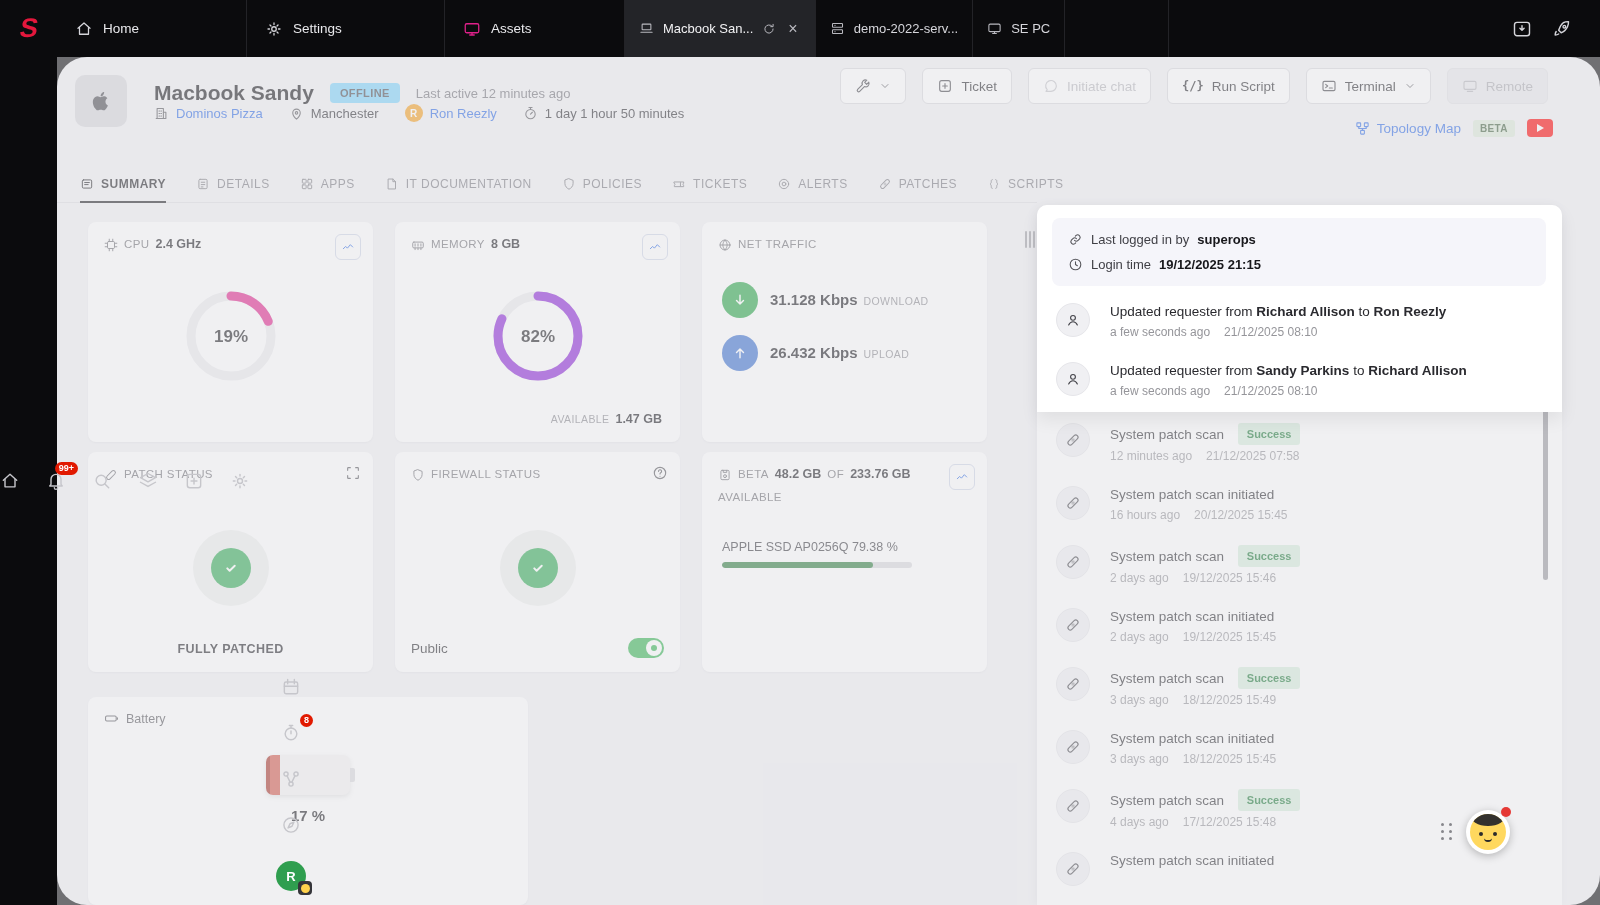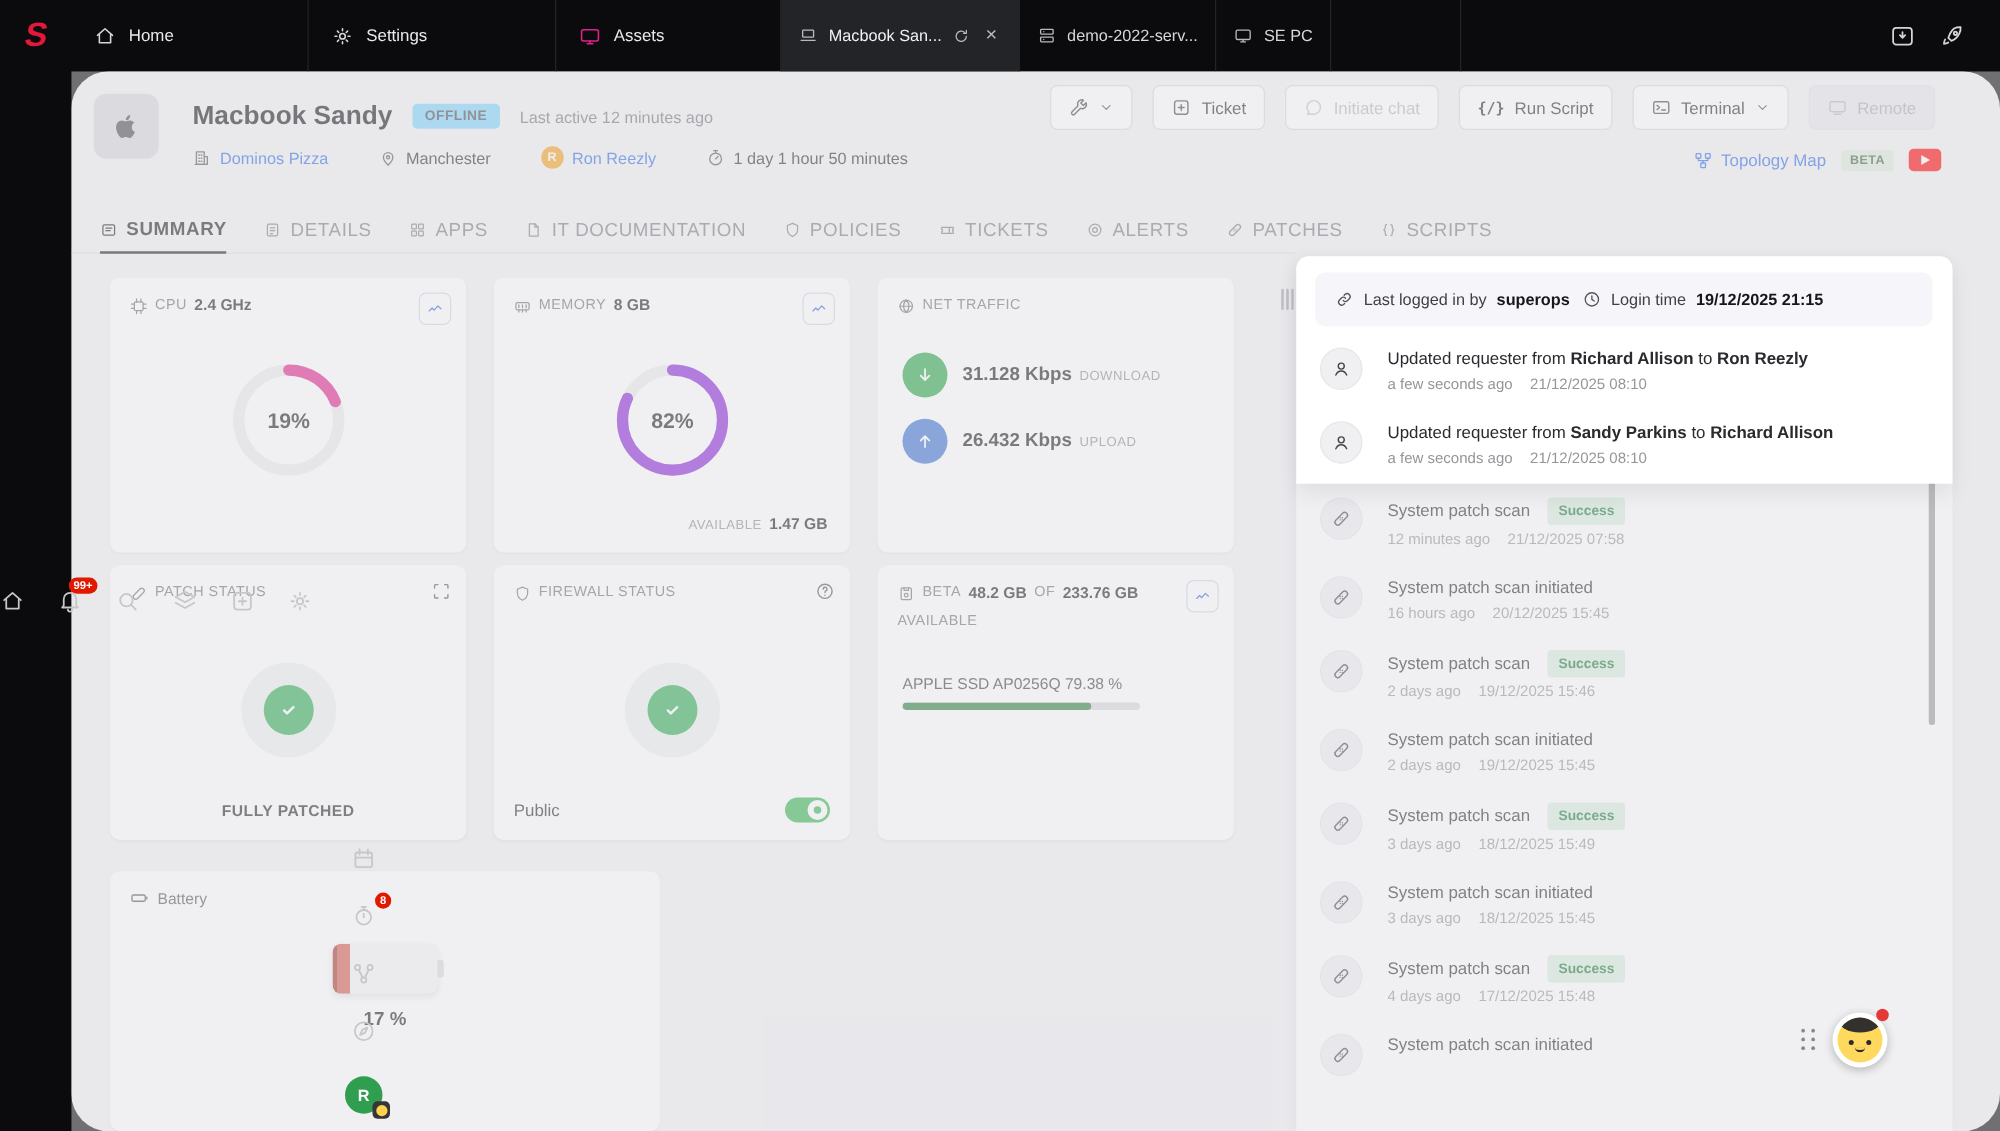--- a/index.html
+++ b/index.html
@@ -37,42 +37,42 @@
   .sb-avatar .emoji-badge i { width:9px; height:9px; border-radius:50%; background:#ffd24d; display:block; }
 
   
   .content { position:absolute; left:57px; top:57px; right:0; bottom:0; background:#f1f1f4;border-radius:30px; }
 
   .device-avatar { position:absolute; left:18px; top:18px; width:52px; height:52px; border-radius:10px; background:#d7d7db; display:flex; align-items:center; justify-content:center; }
   .title-row { position:absolute; left:97px; top:20px; display:flex; align-items:center; gap:16px; height:32px; }
   .page-title { font-size:21px; font-weight:700; color:#17171b; }
   .status-badge { background:#7dd3fc; color:#4a4a4f; font-size:11px; font-weight:700; letter-spacing:.4px; padding:4px 10px; border-radius:4px; }
   .last-active { color:#73737a; font-size:13px; }
-  .meta-row { position:absolute; left:97px; top:59px; display:flex; align-items:center; gap:40px; font-size:13px; color:#2c2c31; height:20px; }
+  .meta-row { position:absolute; left:97px; top:46px; display:flex; align-items:center; gap:26px; font-size:13px; color:#2c2c31; height:20px; }
   .meta-item { display:flex; align-items:center; gap:7px; }
   .meta-item .icon{ color:#55555a }
   .link { color:#2e6be6; cursor:pointer; }
   .mini-avatar { width:18px; height:18px; border-radius:50%; background:#f59f1e; color:#fff; font-size:10px; font-weight:700; display:flex; align-items:center; justify-content:center; }
 
   .actions-row { position:absolute; right:52px; top:11px; display:flex; gap:16px; }
   .btn { height:36px; display:flex; align-items:center; gap:8px; background:#fff; border:1px solid #d8d8dc; border-radius:6px; padding:0 14px; font-size:13.5px; color:#2a2a2e; cursor:pointer; }
   .btn .icon{color:#44444a}
   .btn.disabled { color:#b8b8bd; cursor:default; }
   .btn.disabled .icon{ color:#c3c3c8 }
   .btn.disabled-solid { background:#e9e9ec; border-color:#e0e0e4; color:#ababb1; cursor:default; }
   .btn.disabled-solid .icon{ color:#b4b4ba }
   .btn .mono{ font-family:"DejaVu Sans Mono",monospace; font-size:12px; font-weight:700; }
   .topology-row { position:absolute; right:47px; top:61px; display:flex; align-items:center; gap:12px; height:20px; }
   .topology-link { display:flex; align-items:center; gap:7px; color:#2e6be6; font-size:13.5px; cursor:pointer; }
   .beta-badge { background:#dcead8; color:#41603f; font-size:10px; font-weight:700; padding:3px 7px; border-radius:3px; letter-spacing:.4px; }
   .yt { width:26px; height:18px; background:#f00; border-radius:4px; display:flex; align-items:center; justify-content:center; cursor:pointer; }
   .yt i { display:block; width:0; height:0; border-left:7px solid #fff; border-top:4.5px solid transparent; border-bottom:4.5px solid transparent; }
 
   .tab-strip { position:absolute; left:0; right:563px; top:111px; height:35px; display:flex; gap:30px; padding-left:23px; border-bottom:1px solid #dedee2; }
-  .stab { display:flex; align-items:center; gap:7px; font-size:15px; letter-spacing:.5px; color:#7a7a80; cursor:pointer; padding-bottom:2px; white-space:nowrap; }
+  .stab { display:flex; align-items:center; gap:7px; font-size:12px; letter-spacing:.5px; color:#7a7a80; cursor:pointer; padding-bottom:2px; white-space:nowrap; }
   .stab .icon{width:14px;height:14px}
   .stab.active { color:#1f1f23; font-weight:700; border-bottom:2.5px solid #1f1f23; margin-bottom:-1px; }
 
   
   .cards { position:absolute; left:31px; top:165px; display:grid; grid-template-columns:285px 285px 285px; grid-auto-rows:220px; column-gap:22px; row-gap:10px; }
   .card { background:#fff; border-radius:8px; position:relative; box-shadow:0 1px 2px rgba(0,0,0,.05); }
   .card-head { position:absolute; left:16px; top:14px; right:44px; display:flex; align-items:center; gap:6px; flex-wrap:wrap; font-size:11.5px; letter-spacing:.4px; color:#6f6f75; line-height:17px; }
   .card-head .icon{ color:#6f6f75; flex:none }
   .card-head b { color:#1c1c21; font-size:12.5px; letter-spacing:0; }
   .chart-btn { position:absolute; right:12px; top:12px; width:26px; height:26px; border:1px solid #cfd6e8; border-radius:6px; display:flex; align-items:center; justify-content:center; color:#2e6be6; cursor:pointer; background:#fff; }
@@ -111,21 +111,21 @@
   .battery-graphic { position:absolute; left:50%; transform:translateX(-50%); top:58px; width:84px; height:40px; background:#f5f3f3; border-radius:7px; box-shadow:0 2px 5px rgba(0,0,0,.12); overflow:hidden; }
   .battery-graphic .bfill { position:absolute; left:0; top:0; bottom:0; background:linear-gradient(90deg,#a83228 0 4px,#d4584c 4px 100%); }
   .battery-nub { position:absolute; left:calc(50% + 42px); top:71px; width:5px; height:14px; background:#d8d8dc; border-radius:0 2px 2px 0; }
   .battery-pct { position:absolute; left:50%; transform:translateX(-50%); top:110px; font-size:15px; font-weight:700; color:#1c1c21; }
 
   
   .activity-panel { position:absolute; left:980px; top:148px; width:525px; bottom:0; background:#fff; border-radius:10px 10px 0 0; box-shadow:-2px 0 10px rgba(0,0,0,.06); }
   .panel-handle { position:absolute; left:-12px; top:26px; display:flex; gap:2px; cursor:col-resize; }
   .panel-handle i { display:block; width:2px; height:17px; background:#9fa0a6; border-radius:1px; }
   .spotlight { position:relative; z-index:45; background:#fff; border-radius:10px 10px 0 0; padding:13px 0 2px; box-shadow:0 8px 18px rgba(0,0,0,.07); }
-  .login-box { margin:0 16px 6px 15px; background:#f5f5fa; border-radius:8px; padding:14px 16px; display:flex; flex-direction:row; gap:10px; }
+  .login-box { margin:0 16px 6px 15px; background:#f5f5fa; border-radius:8px; padding:14px 16px; display:flex; flex-direction:column; gap:10px; }
   .login-row { display:flex; align-items:center; gap:8px; font-size:13px; color:#3f3f45; }
   .login-row .icon { color:#55555a; flex:none; }
   .login-row b { color:#17171b; }
   .arow { display:flex; gap:20px; padding:11px 18px 12px 19px; align-items:flex-start; }
   .aicon { width:34px; height:34px; border-radius:50%; background:#f0f0f3; border:1px solid #e6e6ea; color:#44444a; display:flex; align-items:center; justify-content:center; flex:none; }
   .atitle { font-size:13.5px; color:#2a2a2f; line-height:18px; }
   .ameta { margin-top:4px; display:flex; gap:14px; font-size:12px; color:#95959a; }
   .badge-success { display:inline-block; background:#d7eedd; color:#1d7a38; font-size:11px; font-weight:600; padding:2px 9px; border-radius:3px; margin-left:10px; vertical-align:1px; }
   .panel-scrollbar { position:absolute; right:14px; top:117px; width:5px; height:258px; background:#98989d; border-radius:3px; cursor:pointer; }
 

